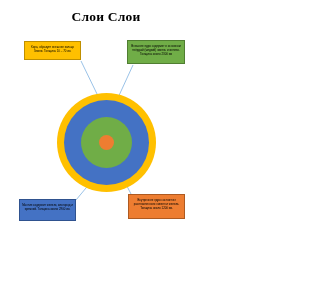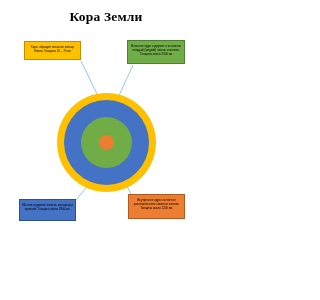--- a/index.html
+++ b/index.html
@@ -125,21 +125,21 @@
     height: 25px;
     background: #ED7D31;
     border-color: #AE5A21;
   }
 </style>
 </head>
 <body>
 
 <div id="page">
 
-  <div id="title">Кора Земли</div>
+  <div id="title">Слои Слои</div>
 
   <svg id="connectors" viewBox="0 0 212 300" width="212" height="300">
 
     <line x1="81" y1="61" x2="98" y2="96" stroke="#6FA8DC" stroke-width="0.7"></line>
 
     <line x1="133" y1="65" x2="105" y2="126" stroke="#6FA8DC" stroke-width="0.7"></line>
 
     <line x1="76" y1="200" x2="96" y2="176" stroke="#6FA8DC" stroke-width="0.7"></line>
 
     <line x1="131" y1="194" x2="111" y2="155" stroke="#6FA8DC" stroke-width="0.7"></line>

